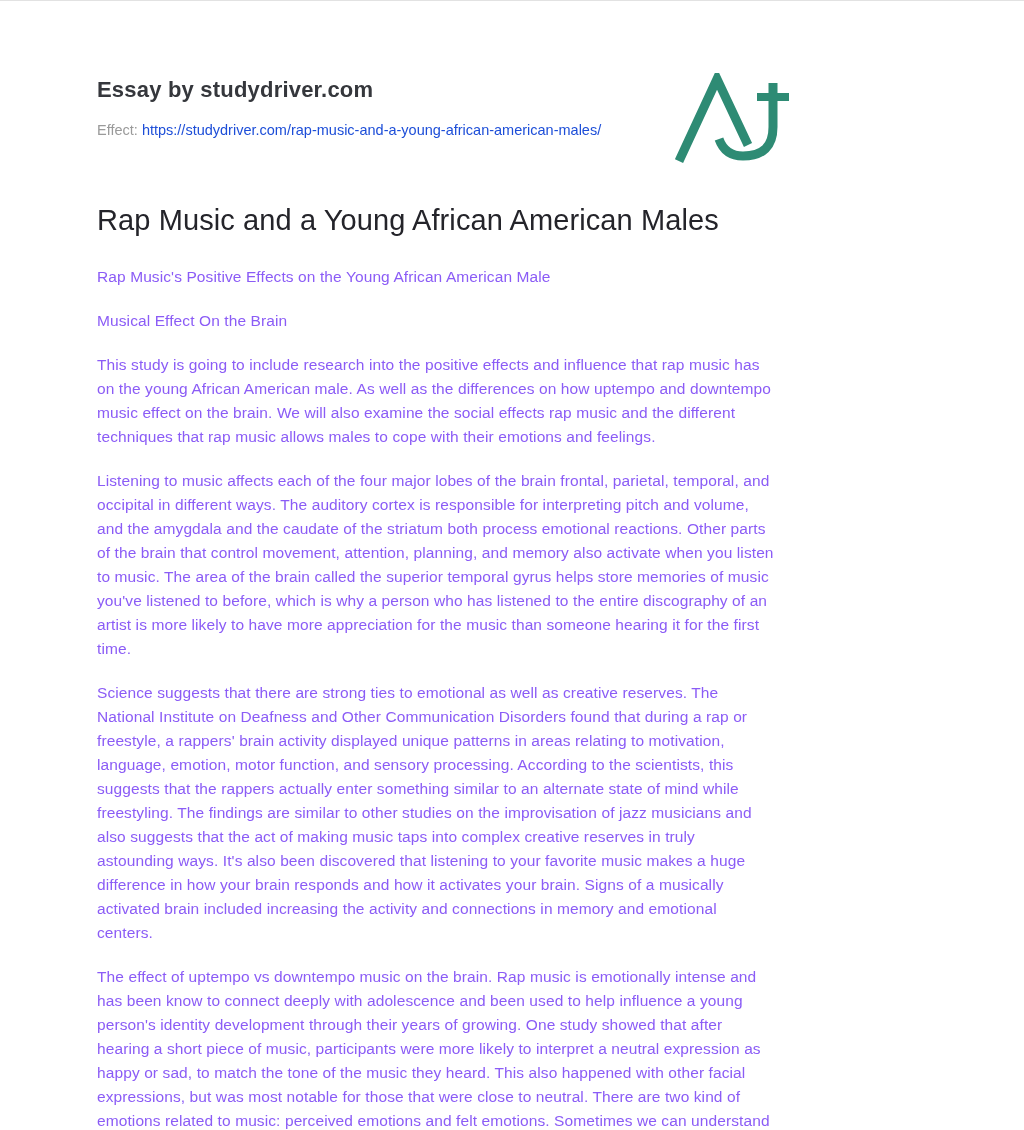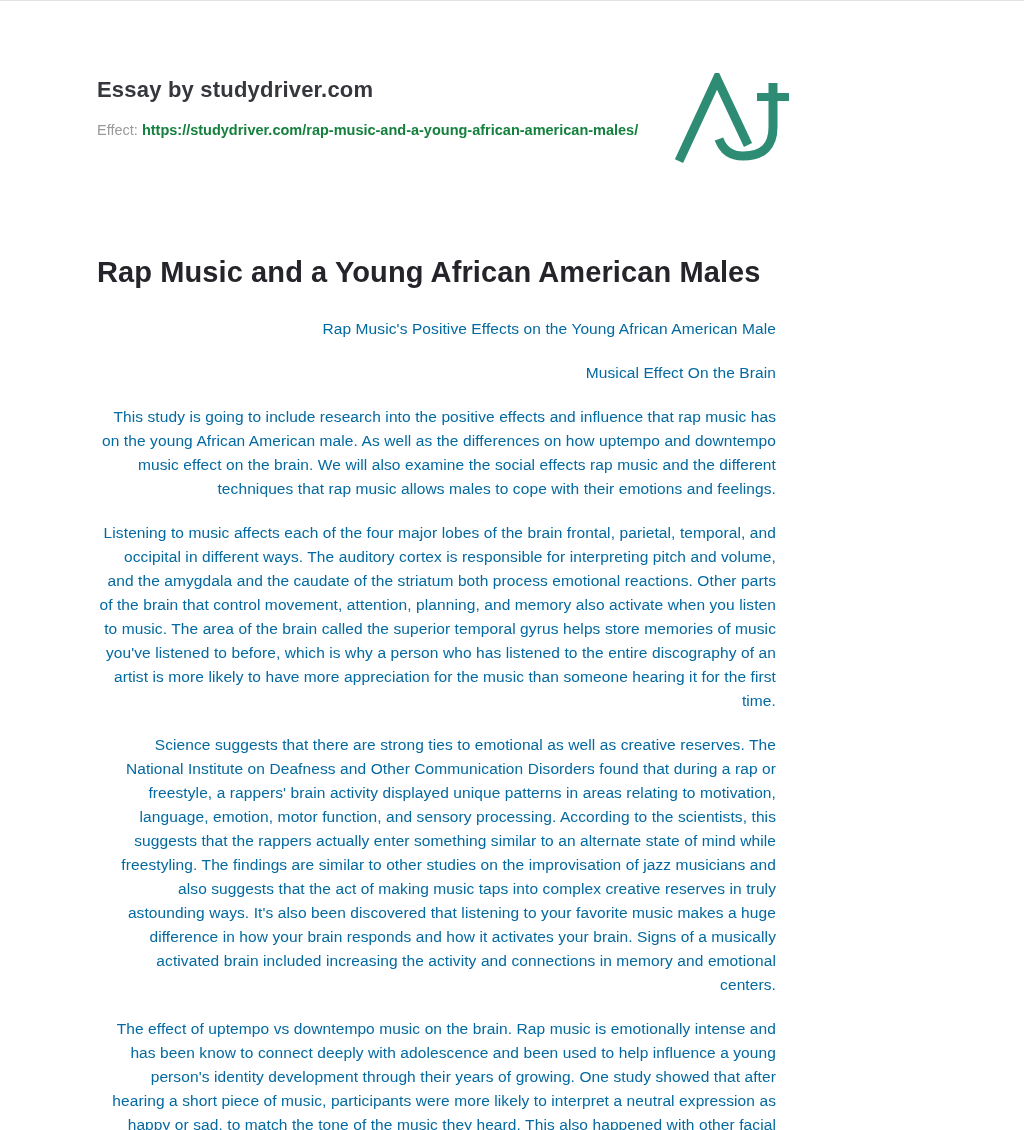--- a/index.html
+++ b/index.html
@@ -23,48 +23,46 @@
     font-weight: 700;
     color: #35373c;
     letter-spacing: 0.2px;
   }
   .source-line {
     margin-top: 19px;
     font-size: 14.5px;
     color: #9a9a9a;
   }
   .source-line a {
-    color: #15803d;
+    color: #1d4ed8;
     text-decoration: none;
     cursor: pointer;
-    font-weight: bold;
   }
   .logo {
     position: absolute;
     right: -14px;
     top: -4px;
     width: 115px;
     height: 90px;
   }
   .article-title {
-    margin-top: 116px;
+    margin-top: 64px;
     font-size: 29px;
     line-height: 36px;
-    font-weight: 700;
+    font-weight: 400;
     color: #24242a;
     letter-spacing: 0.1px;
   }
   .content { margin-top: 27px; }
   .content p {
     font-size: 15.5px;
     line-height: 24px;
-    color: #0369a1;
+    color: #8b5cf6;
     margin-bottom: 20px;
     letter-spacing: 0.1px;
-    text-align: right;
   }
 </style>
 </head>
 <body>
 
 <div class="page">
 
   <div class="header">
     <div class="essay-by">Essay by studydriver.com</div>
 

